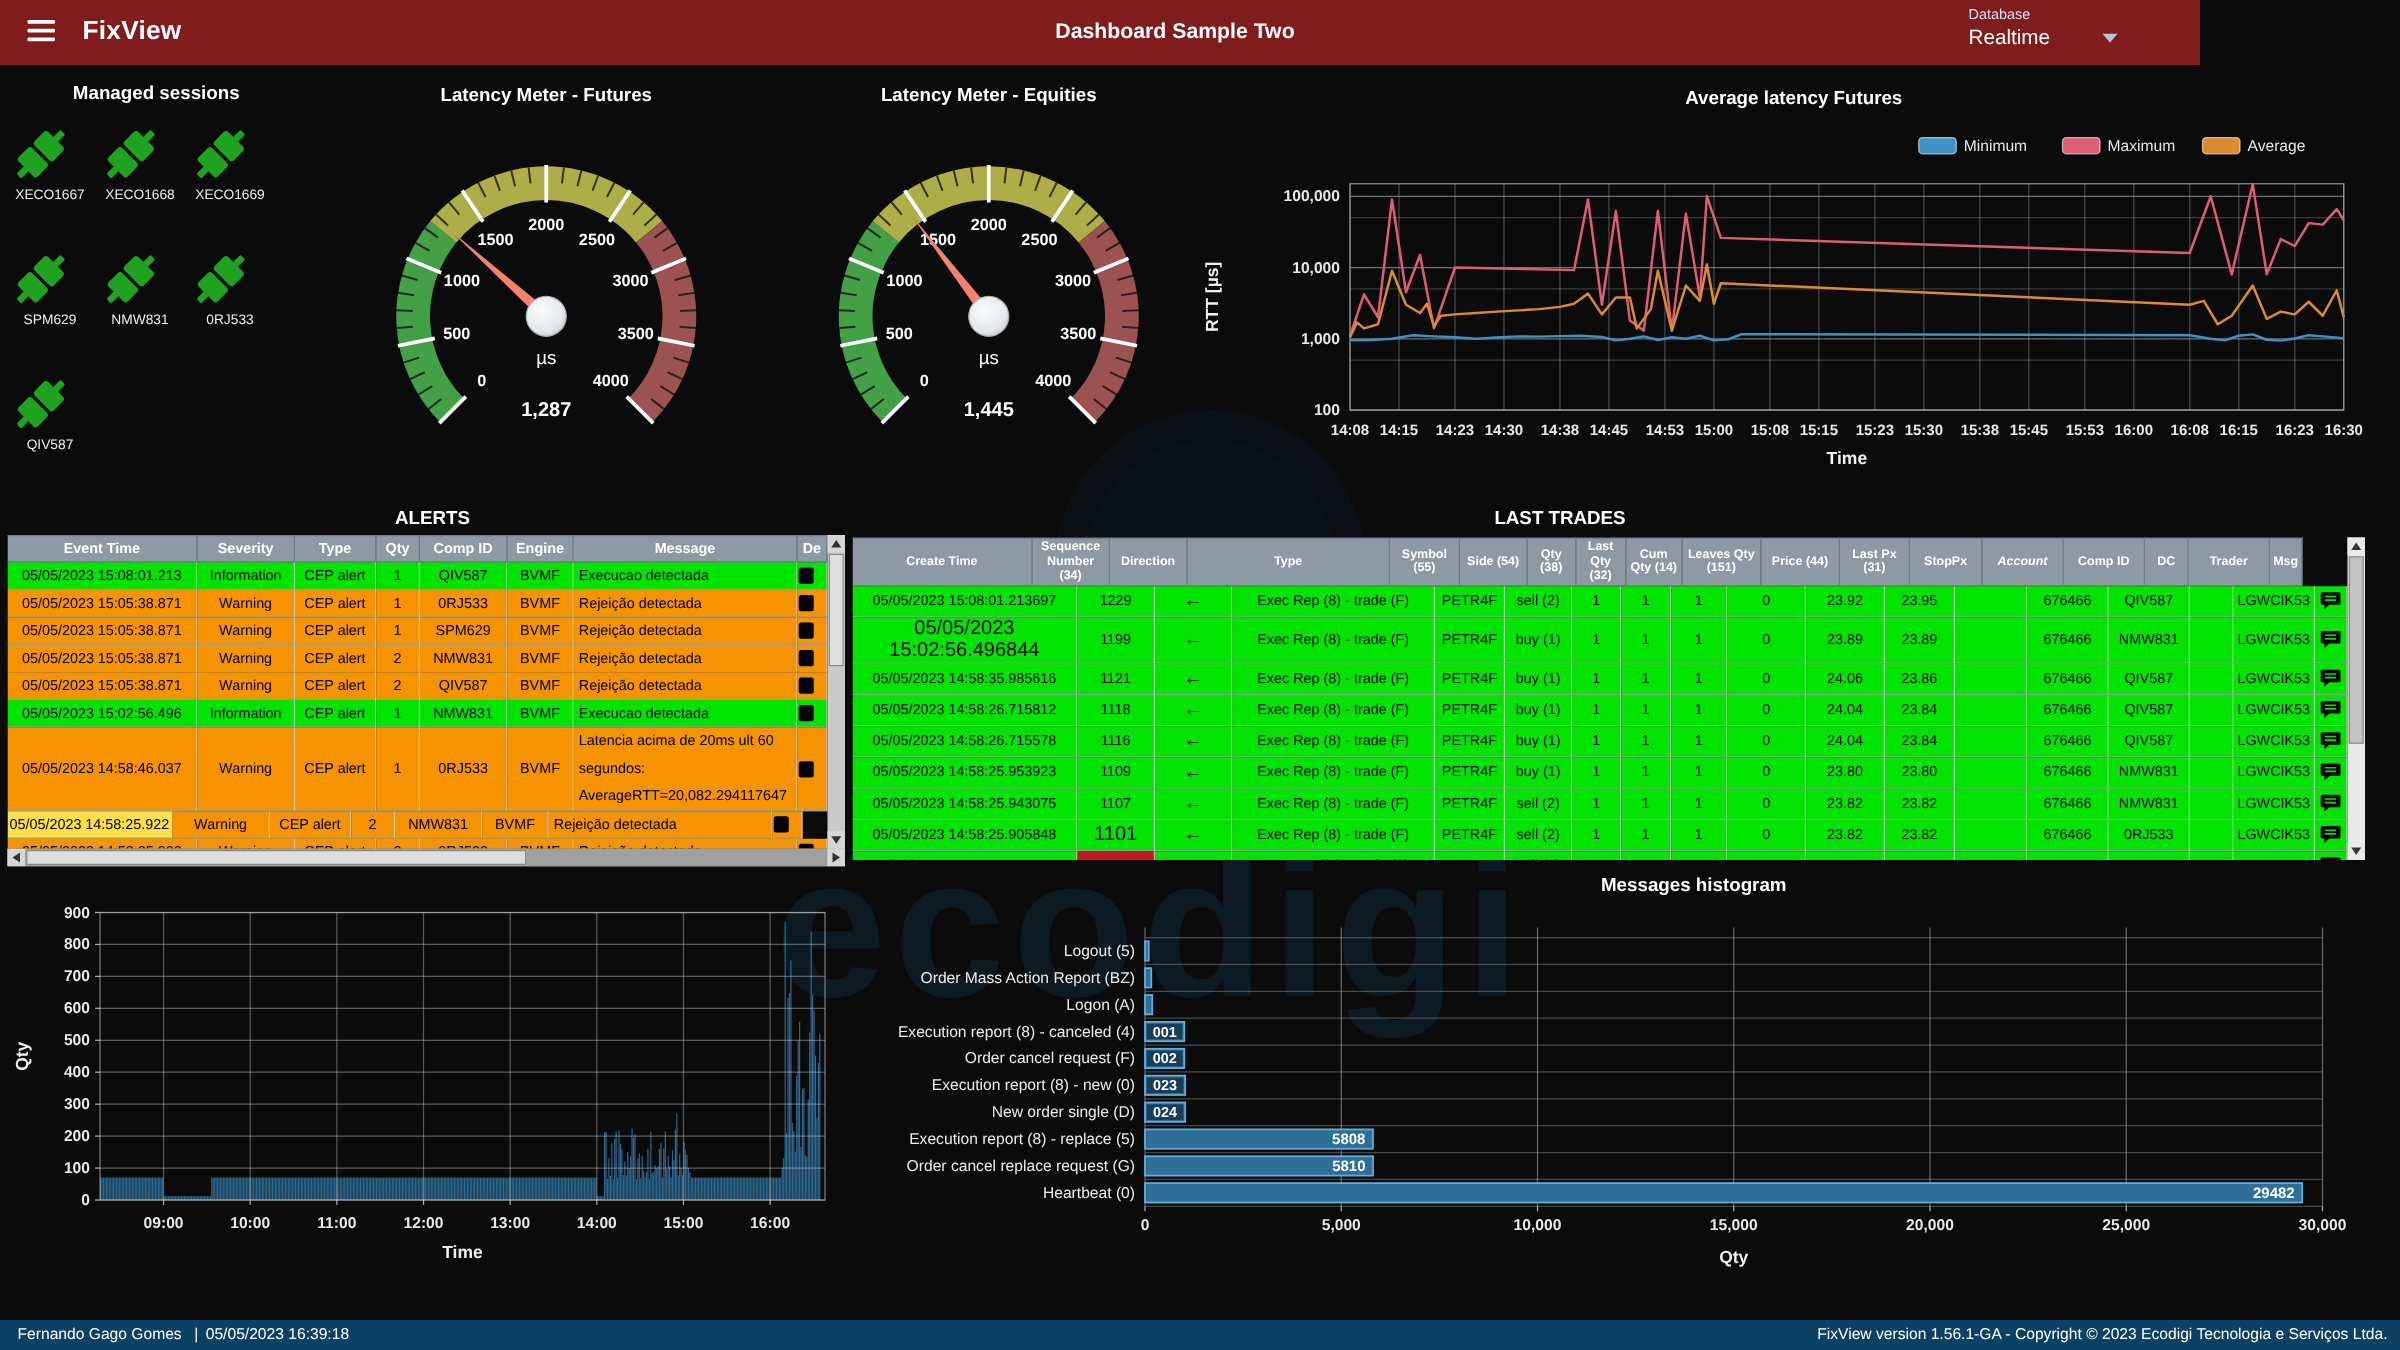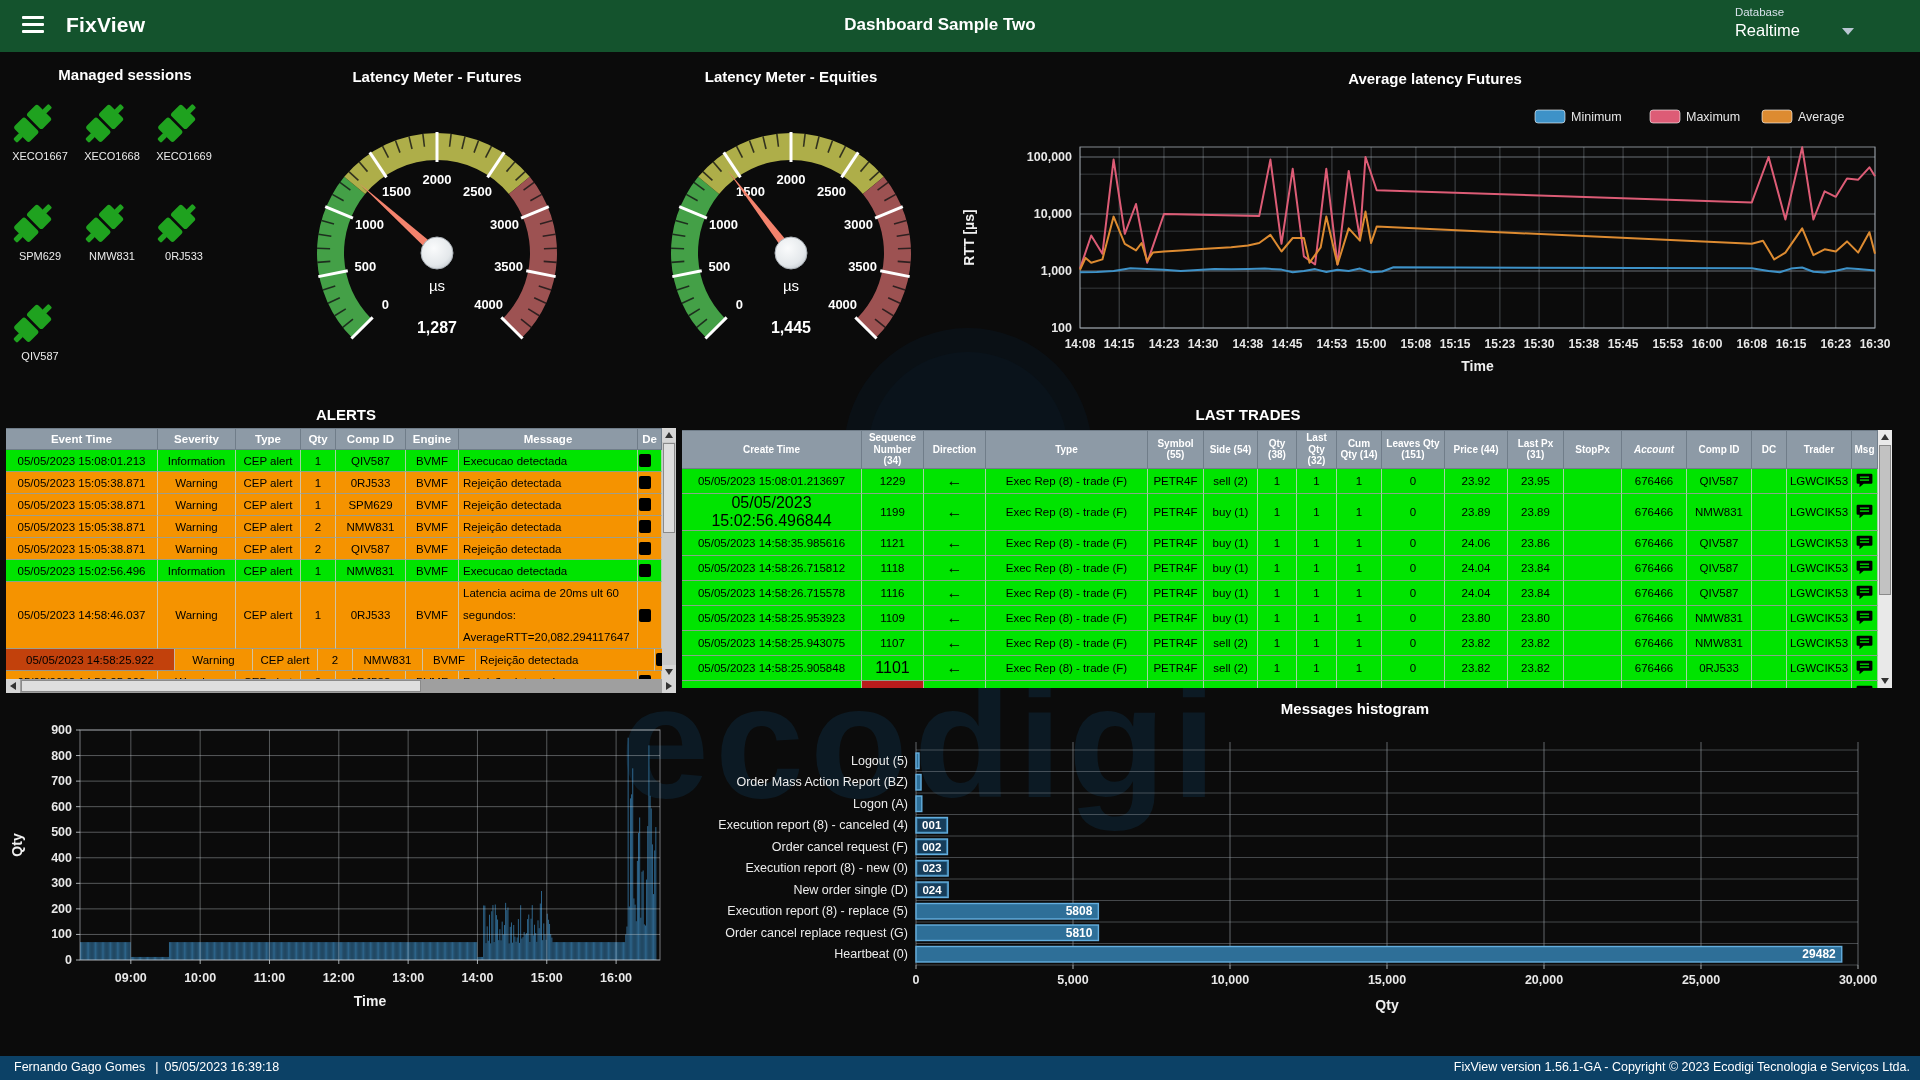--- a/index.html
+++ b/index.html
@@ -1,19 +1,19 @@
 <!DOCTYPE html>
 <html><head>
 <meta charset="utf-8">
 <style>
   html,body{margin:0;padding:0;background:#0b0b0b;width:1920px;height:1080px;overflow:hidden;
     font-family:"Liberation Sans",sans-serif;-webkit-font-smoothing:antialiased;}
   #app{position:relative;width:1920px;height:1080px;background:#0b0b0b;}
   
-  #topbar{position:absolute;left:0;top:0;width:1920px;height:52px;background:#14532d;z-index:5;}
+  #topbar{position:absolute;left:0;top:0;width:1760px;height:52px;background:#7f1d1d;z-index:5;}
   #menu-btn{position:absolute;left:22px;top:16px;width:22px;height:18px;cursor:pointer;}
   #menu-btn span{display:block;width:22px;height:2.6px;background:#fff;margin:0 0 4.6px 0;border-radius:1px;}
   #brand{position:absolute;left:66px;top:13px;color:#fff;font-size:21px;font-weight:700;letter-spacing:.2px;}
   #dash-title{position:absolute;left:0;top:15px;width:1880px;text-align:center;color:#fff;font-size:17px;font-weight:700;}
   #db-box{position:absolute;right:66px;top:6px;color:#fff;cursor:pointer;}
   #db-label{font-size:11.5px;color:#d7e1ea;}
   #db-value{font-size:16.5px;margin-top:3px;}
   .caret-down{display:inline-block;margin-left:42px;width:0;height:0;border-left:6px solid transparent;
     border-right:6px solid transparent;border-top:7px solid #b9c6d2;vertical-align:middle;}
   
@@ -469,21 +469,21 @@
           <div class="t-cell td" style="width: 65px; min-height: 67px; background: rgb(245, 147, 0); font-size: 11.5px;">CEP alert</div>
           <div class="t-cell td" style="width: 35px; min-height: 67px; background: rgb(245, 147, 0); font-size: 11.5px;">1</div>
           <div class="t-cell td" style="width: 70px; min-height: 67px; background: rgb(245, 147, 0); font-size: 11.5px;">0RJ533</div>
           <div class="t-cell td" style="width: 53px; min-height: 67px; background: rgb(245, 147, 0); font-size: 11.5px;">BVMF</div>
           <div class="t-cell td" style="width: 179px; min-height: 67px; background: rgb(245, 147, 0); font-size: 11.5px; justify-content: flex-start; text-align: left; padding: 0px 4px; line-height: 22px;">Latencia acima de 20ms ult 60 segundos: AverageRTT=20,082.294117647</div>
           <div class="t-cell td" style="width: 24px; min-height: 67px; background: rgb(245, 147, 0);">
             <div style="width: 12px; height: 13px; background: rgb(0, 0, 0); border-radius: 2px; margin-right: 10px;"></div>
           </div>
         </div>
         <div class="t-row">
-          <div class="t-cell td" style="width: 169px; min-height: 22px; background: #c2410c; font-size: 11.5px;">05/05/2023 14:58:25.922</div>
+          <div class="t-cell td" style="width: 132px; min-height: 22px; background: #fde047; font-size: 11.5px;">05/05/2023 14:58:25.922</div>
           <div class="t-cell td" style="width: 78px; min-height: 22px; background: rgb(245, 147, 0); font-size: 11.5px;">Warning</div>
           <div class="t-cell td" style="width: 65px; min-height: 22px; background: rgb(245, 147, 0); font-size: 11.5px;">CEP alert</div>
           <div class="t-cell td" style="width: 35px; min-height: 22px; background: rgb(245, 147, 0); font-size: 11.5px;">2</div>
           <div class="t-cell td" style="width: 70px; min-height: 22px; background: rgb(245, 147, 0); font-size: 11.5px;">NMW831</div>
           <div class="t-cell td" style="width: 53px; min-height: 22px; background: rgb(245, 147, 0); font-size: 11.5px;">BVMF</div>
           <div class="t-cell td" style="width: 179px; min-height: 22px; background: rgb(245, 147, 0); font-size: 11.5px; justify-content: flex-start; text-align: left; padding: 0px 4px;">Rejeição detectada</div>
           <div class="t-cell td" style="width: 24px; min-height: 22px; background: rgb(245, 147, 0);">
             <div style="width: 12px; height: 13px; background: rgb(0, 0, 0); border-radius: 2px; margin-right: 10px;"></div>
           </div>
         </div>
@@ -518,21 +518,21 @@
       <div class="btn" style="right:0;top:0;width:14px;height:14px;">
           <div class="tri-right"></div>
         </div>
     </div>
   </div>
 
   <div class="panel" id="trades-panel" style="left:682px;top:404px;width:1212px;height:292px;">
     <h2 class="panel-title" style="top:2px;padding-right:80px;">LAST TRADES</h2>
     <div id="trades-table" style="position:absolute;left:0;top:26px;width:1196px;height:258px;overflow:hidden;">
         <div class="t-row">
-          <div class="t-cell th" style="width: 180px; min-height: 36px; font-size: 10px; line-height: 1.15; padding: 1px 14px;">Create Time</div>
+          <div class="t-cell th" style="width: 144px; min-height: 36px; font-size: 10px; line-height: 1.15; padding: 1px 14px;">Create Time</div>
           <div class="t-cell th" style="width: 62px; min-height: 36px; font-size: 10px; line-height: 1.15; padding: 1px 2px;">Sequence Number (34)</div>
           <div class="t-cell th" style="width: 62px; min-height: 36px; font-size: 10px; line-height: 1.15; padding: 1px 2px;">Direction</div>
           <div class="t-cell th" style="width: 162px; min-height: 36px; font-size: 10px; line-height: 1.15; padding: 1px 2px;">Type</div>
           <div class="t-cell th" style="width: 56px; min-height: 36px; font-size: 10px; line-height: 1.15; padding: 1px 2px;">Symbol (55)</div>
           <div class="t-cell th" style="width: 54px; min-height: 36px; font-size: 10px; line-height: 1.15; padding: 1px 2px;">Side (54)</div>
           <div class="t-cell th" style="width: 39px; min-height: 36px; font-size: 10px; line-height: 1.15; padding: 1px 2px;">Qty (38)</div>
           <div class="t-cell th" style="width: 40px; min-height: 36px; font-size: 10px; line-height: 1.15; padding: 1px 2px;">Last Qty (32)</div>
           <div class="t-cell th" style="width: 45px; min-height: 36px; font-size: 10px; line-height: 1.15; padding: 1px 2px;">Cum Qty (14)</div>
           <div class="t-cell th" style="width: 63px; min-height: 36px; font-size: 10px; line-height: 1.15; padding: 1px 2px;">Leaves Qty (151)</div>
           <div class="t-cell th" style="width: 63px; min-height: 36px; font-size: 10px; line-height: 1.15; padding: 1px 2px;">Price (44)</div>

